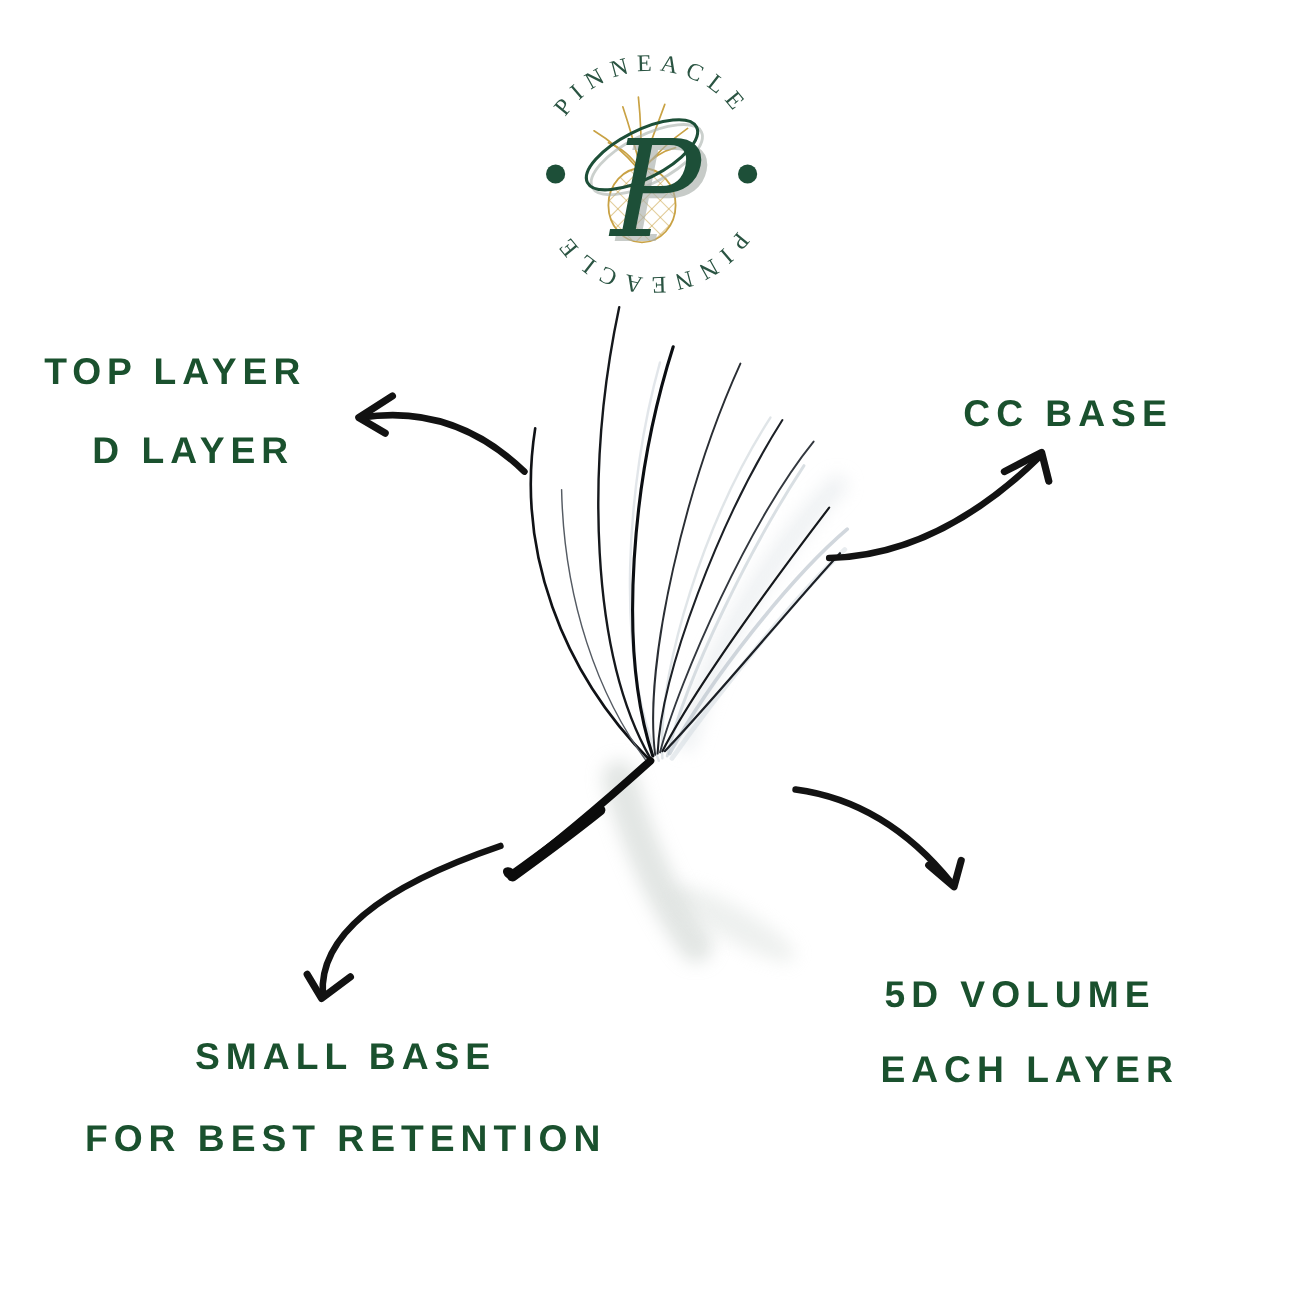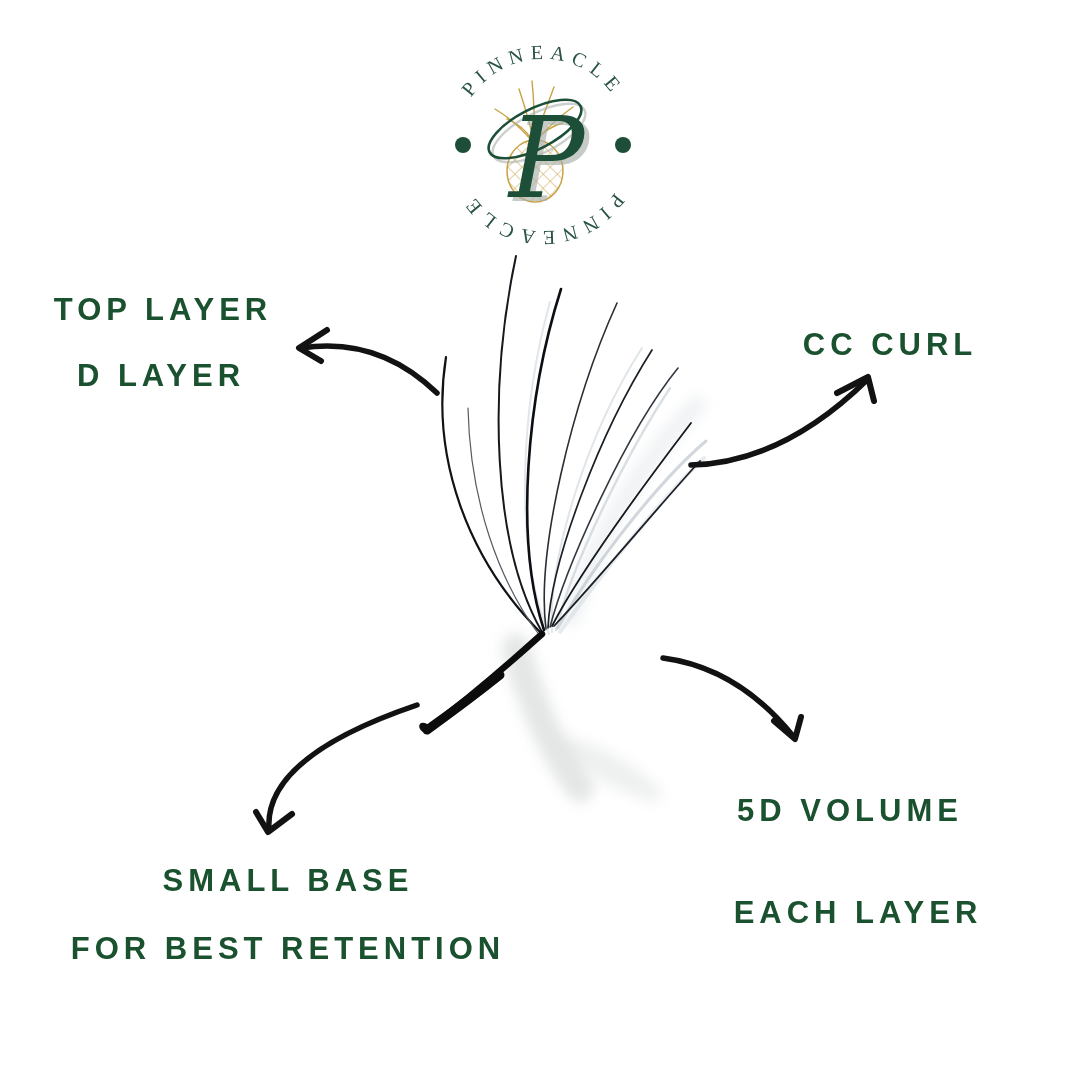--- a/index.html
+++ b/index.html
@@ -117,24 +117,24 @@
     <text class="ringtext" text-anchor="middle">
       <textPath href="#ringPath" startOffset="25%">PINNEACLE</textPath>
     </text>
     <text class="ringtext" text-anchor="middle">
       <textPath href="#ringPath" startOffset="75%">PINNEACLE</textPath>
     </text>
     <circle cx="40" cy="120" r="8" fill="#1d4f38"></circle>
     <circle cx="200" cy="120" r="8" fill="#1d4f38"></circle>
   </svg>
 
-  <div class="lbl" style="left:163px;top:294px">TOP LAYER</div>
+  <div class="lbl" style="left:146px;top:294px">TOP LAYER</div>
   <div class="lbl" style="left:161px;top:360px">D LAYER</div>
 
-  <div class="lbl" style="left:890px;top:329px">CC CURL</div>
+  <div class="lbl" style="left:890px;top:329px">CC BASE</div>
 
   <div class="lbl" style="left:288px;top:865px">SMALL BASE</div>
   <div class="lbl" style="left:288px;top:933px">FOR BEST RETENTION</div>
 
-  <div class="lbl" style="left:850px;top:795px">5D VOLUME</div>
-  <div class="lbl" style="left:858px;top:897px">EACH LAYER</div>
+  <div class="lbl" style="left:850px;top:813px">5D VOLUME</div>
+  <div class="lbl" style="left:858px;top:876px">EACH LAYER</div>
 
 </div>
 
 </body></html>

